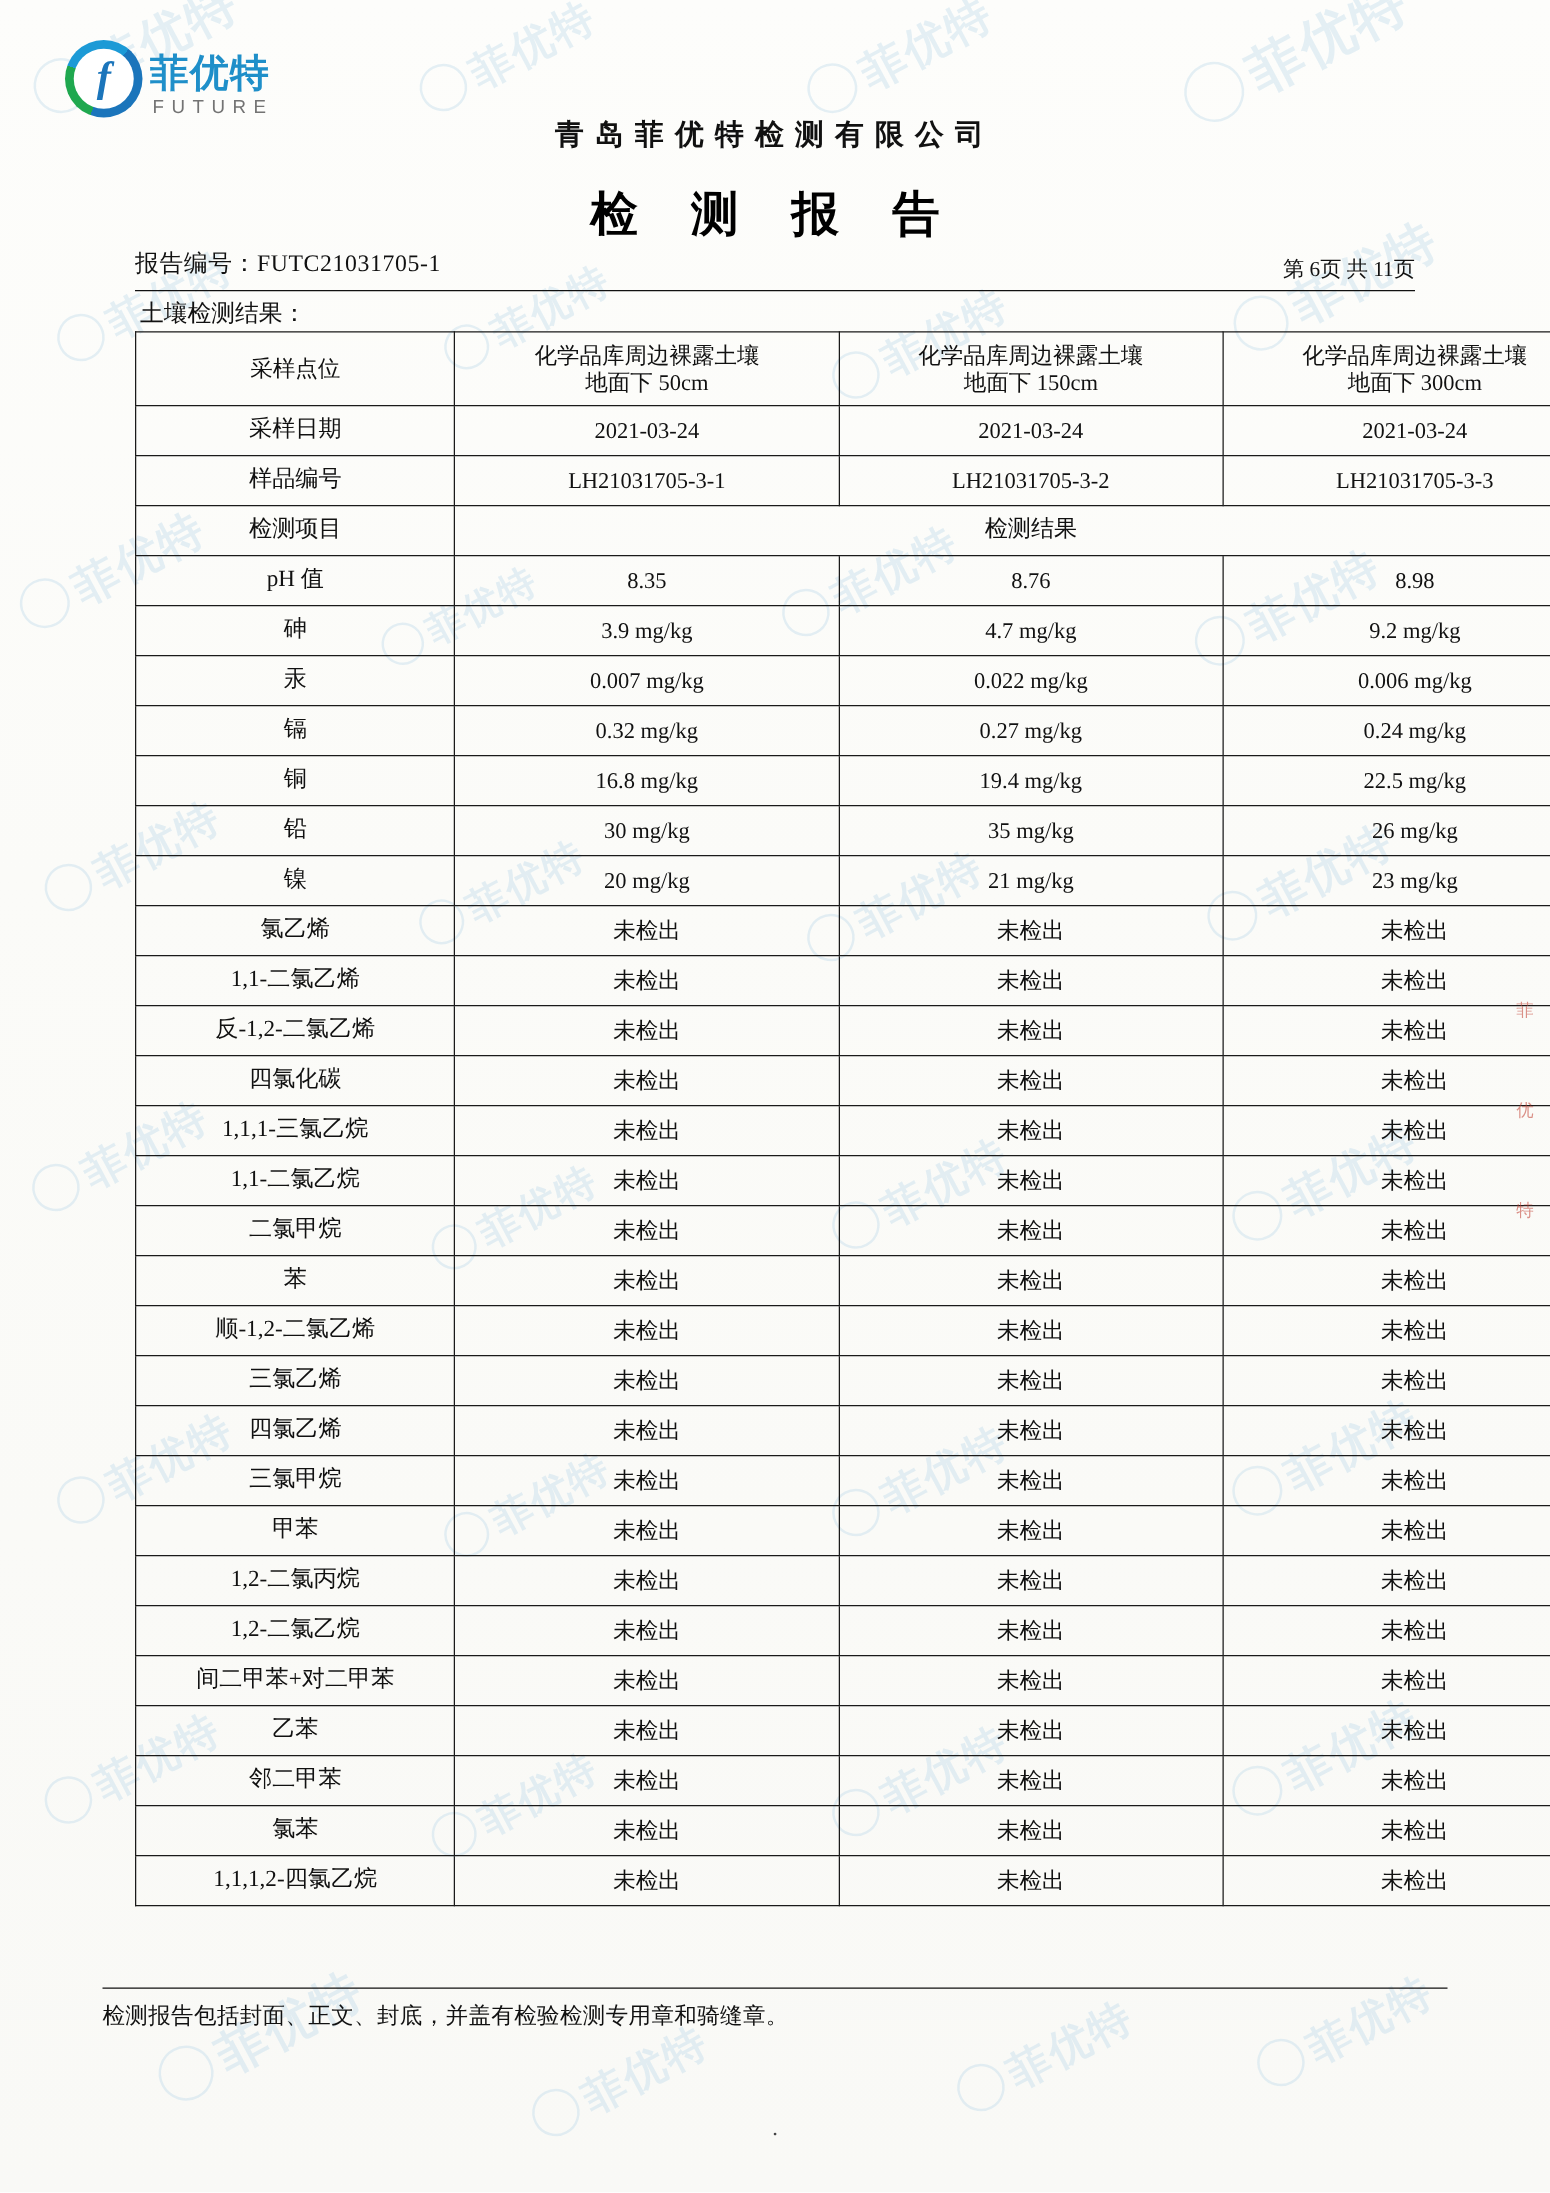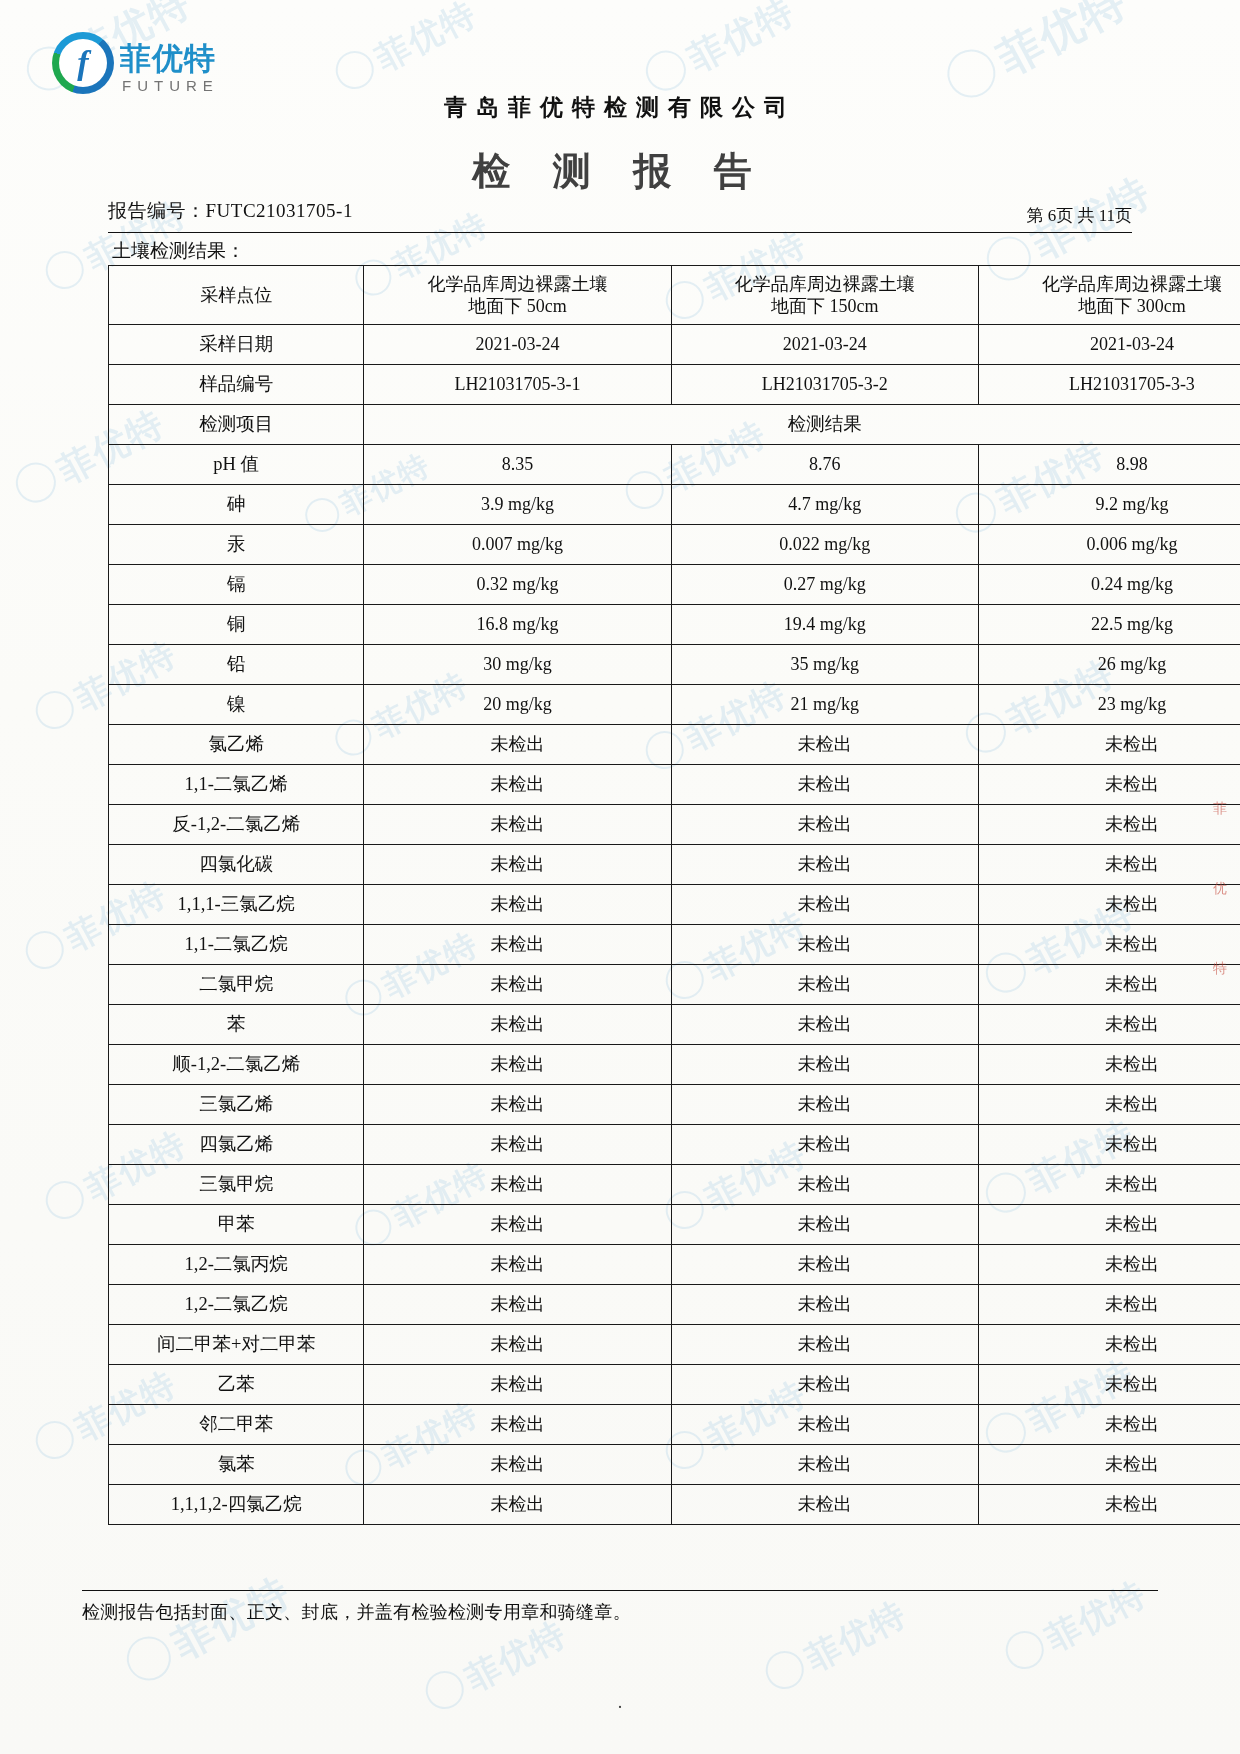--- a/index.html
+++ b/index.html
@@ -113,21 +113,21 @@
   }
   .doc-title {
     position: absolute;
     left: 0; right: 0;
     top: 146px;
     text-align: center;
     font-family: "Liberation Sans", sans-serif;
     font-weight: bold;
     font-size: 38px;
     letter-spacing: 16px;
-    color: #404040;
+    color: #000000;
   }
 
   .report-no {
     position: absolute;
     left: 108px;
     top: 198px;
     font-size: 19px;
     letter-spacing: .5px;
   }
   .page-no {

